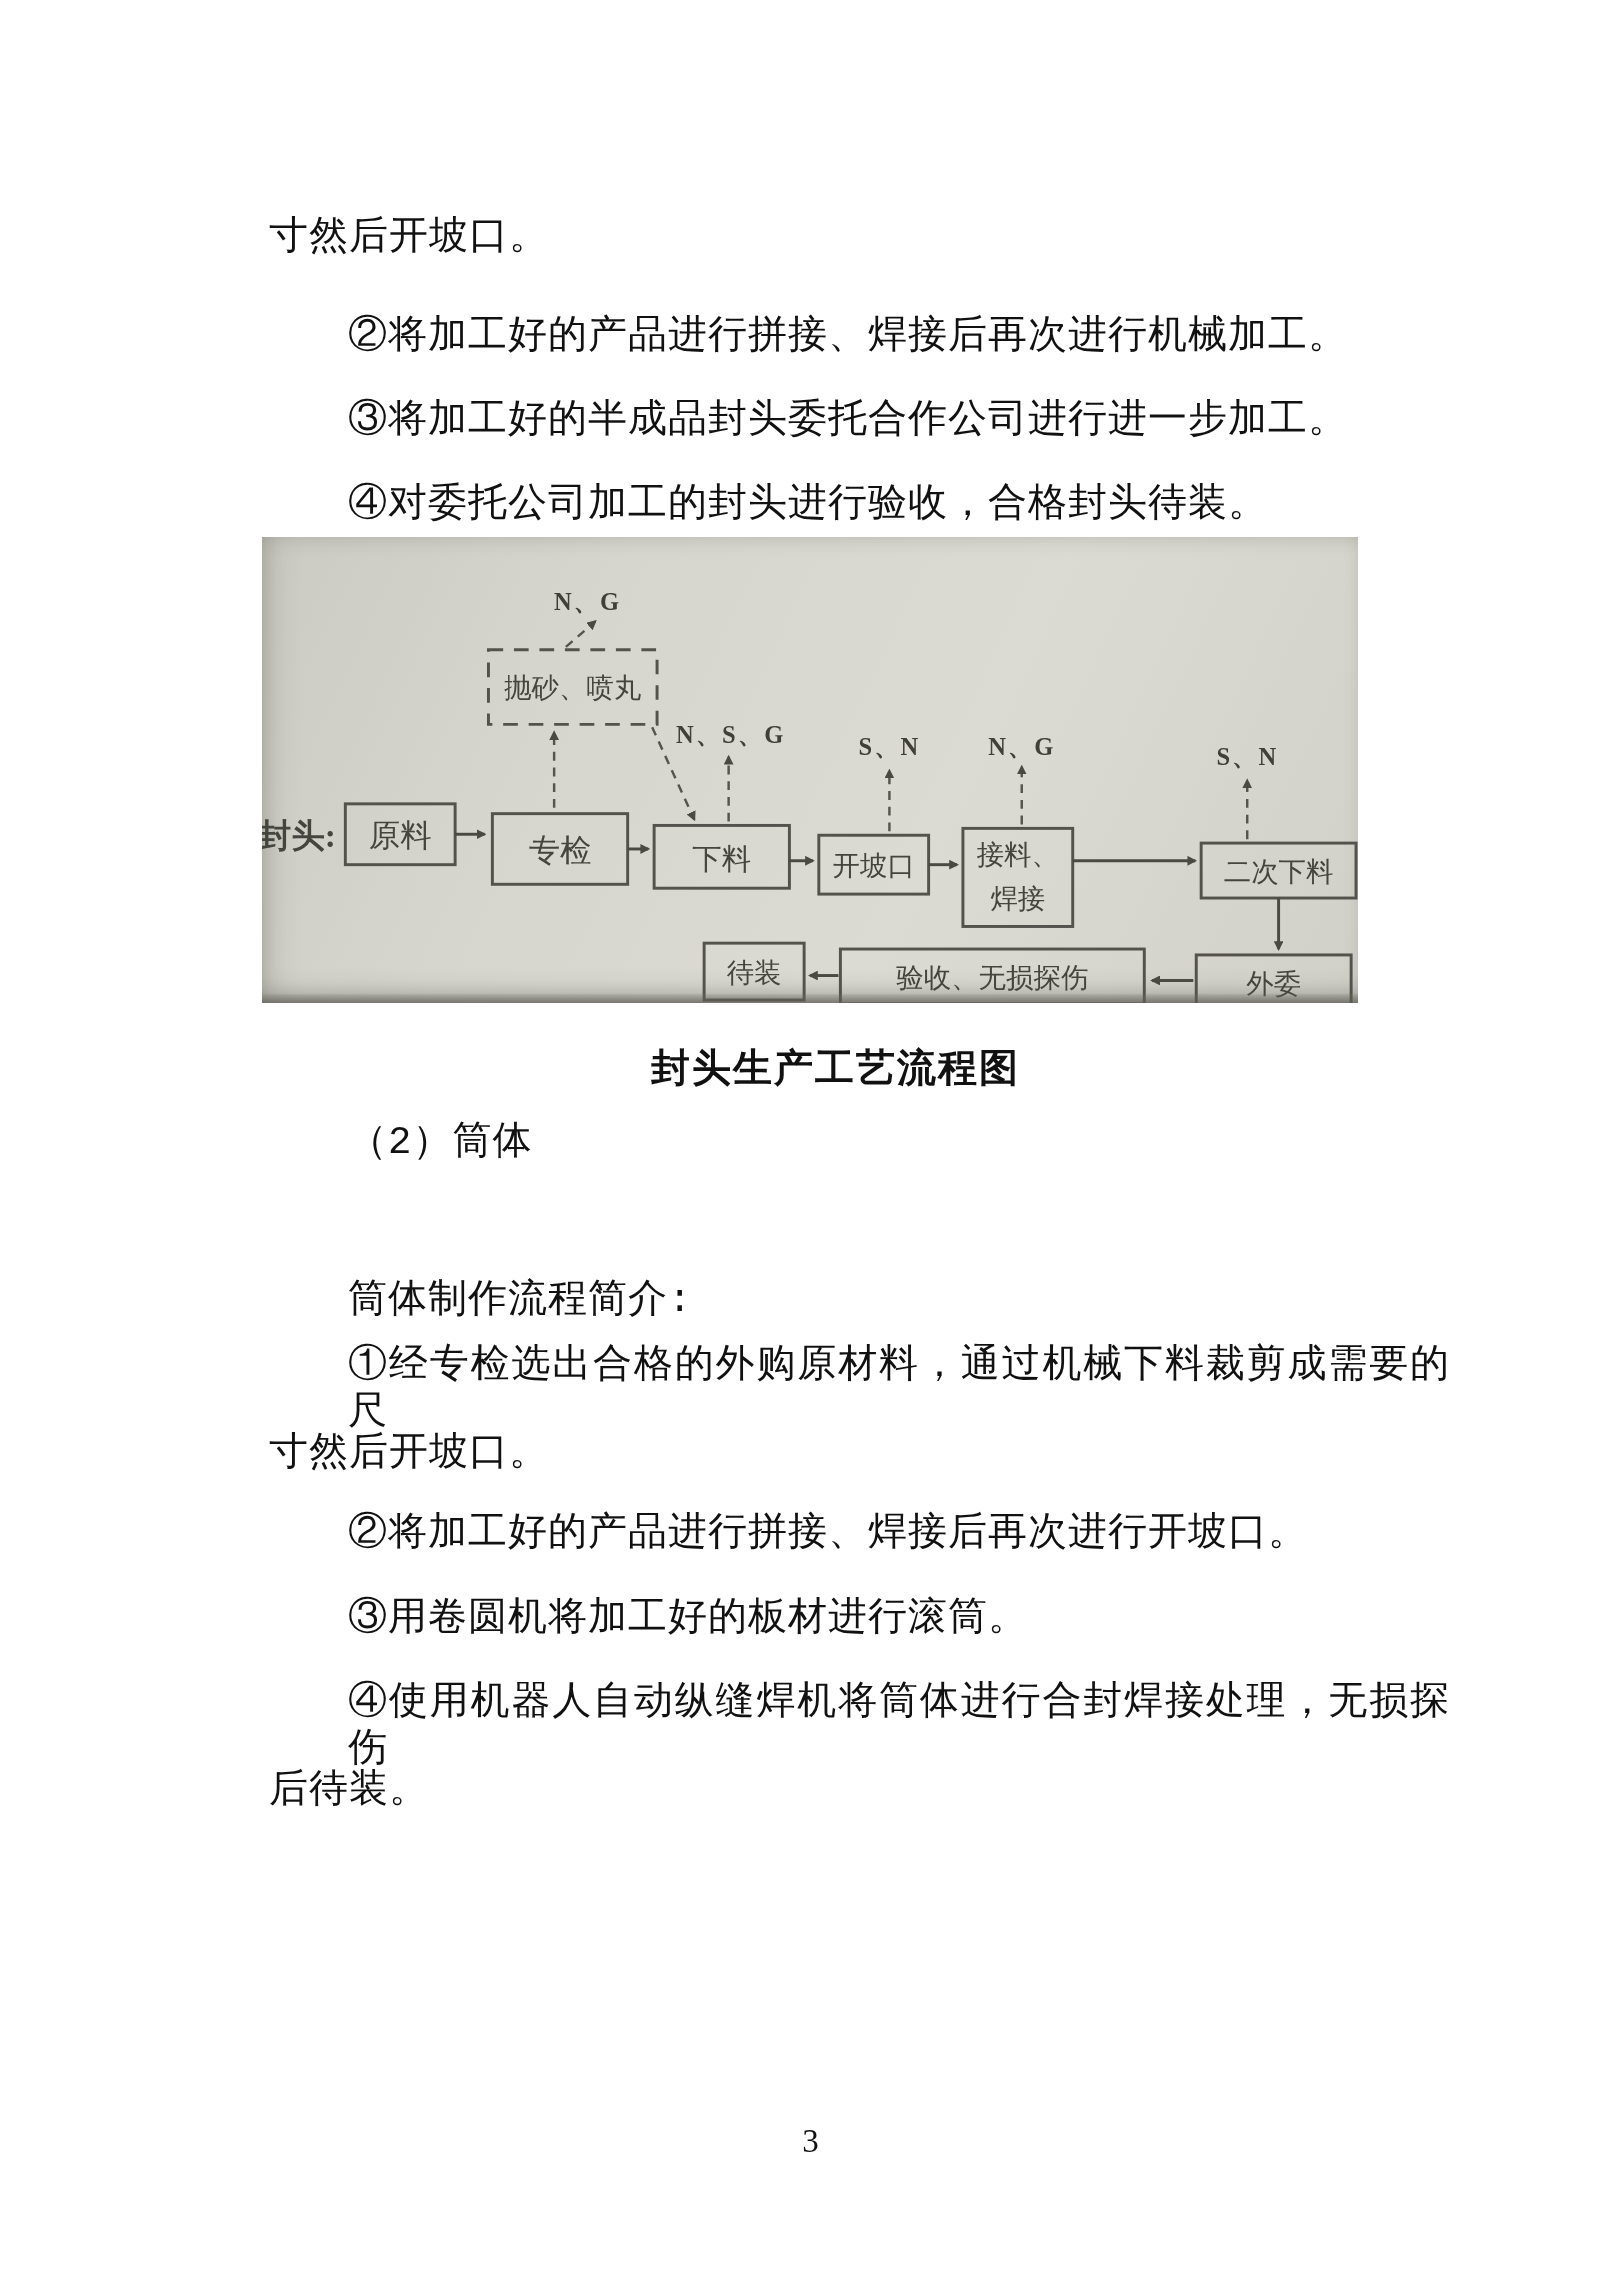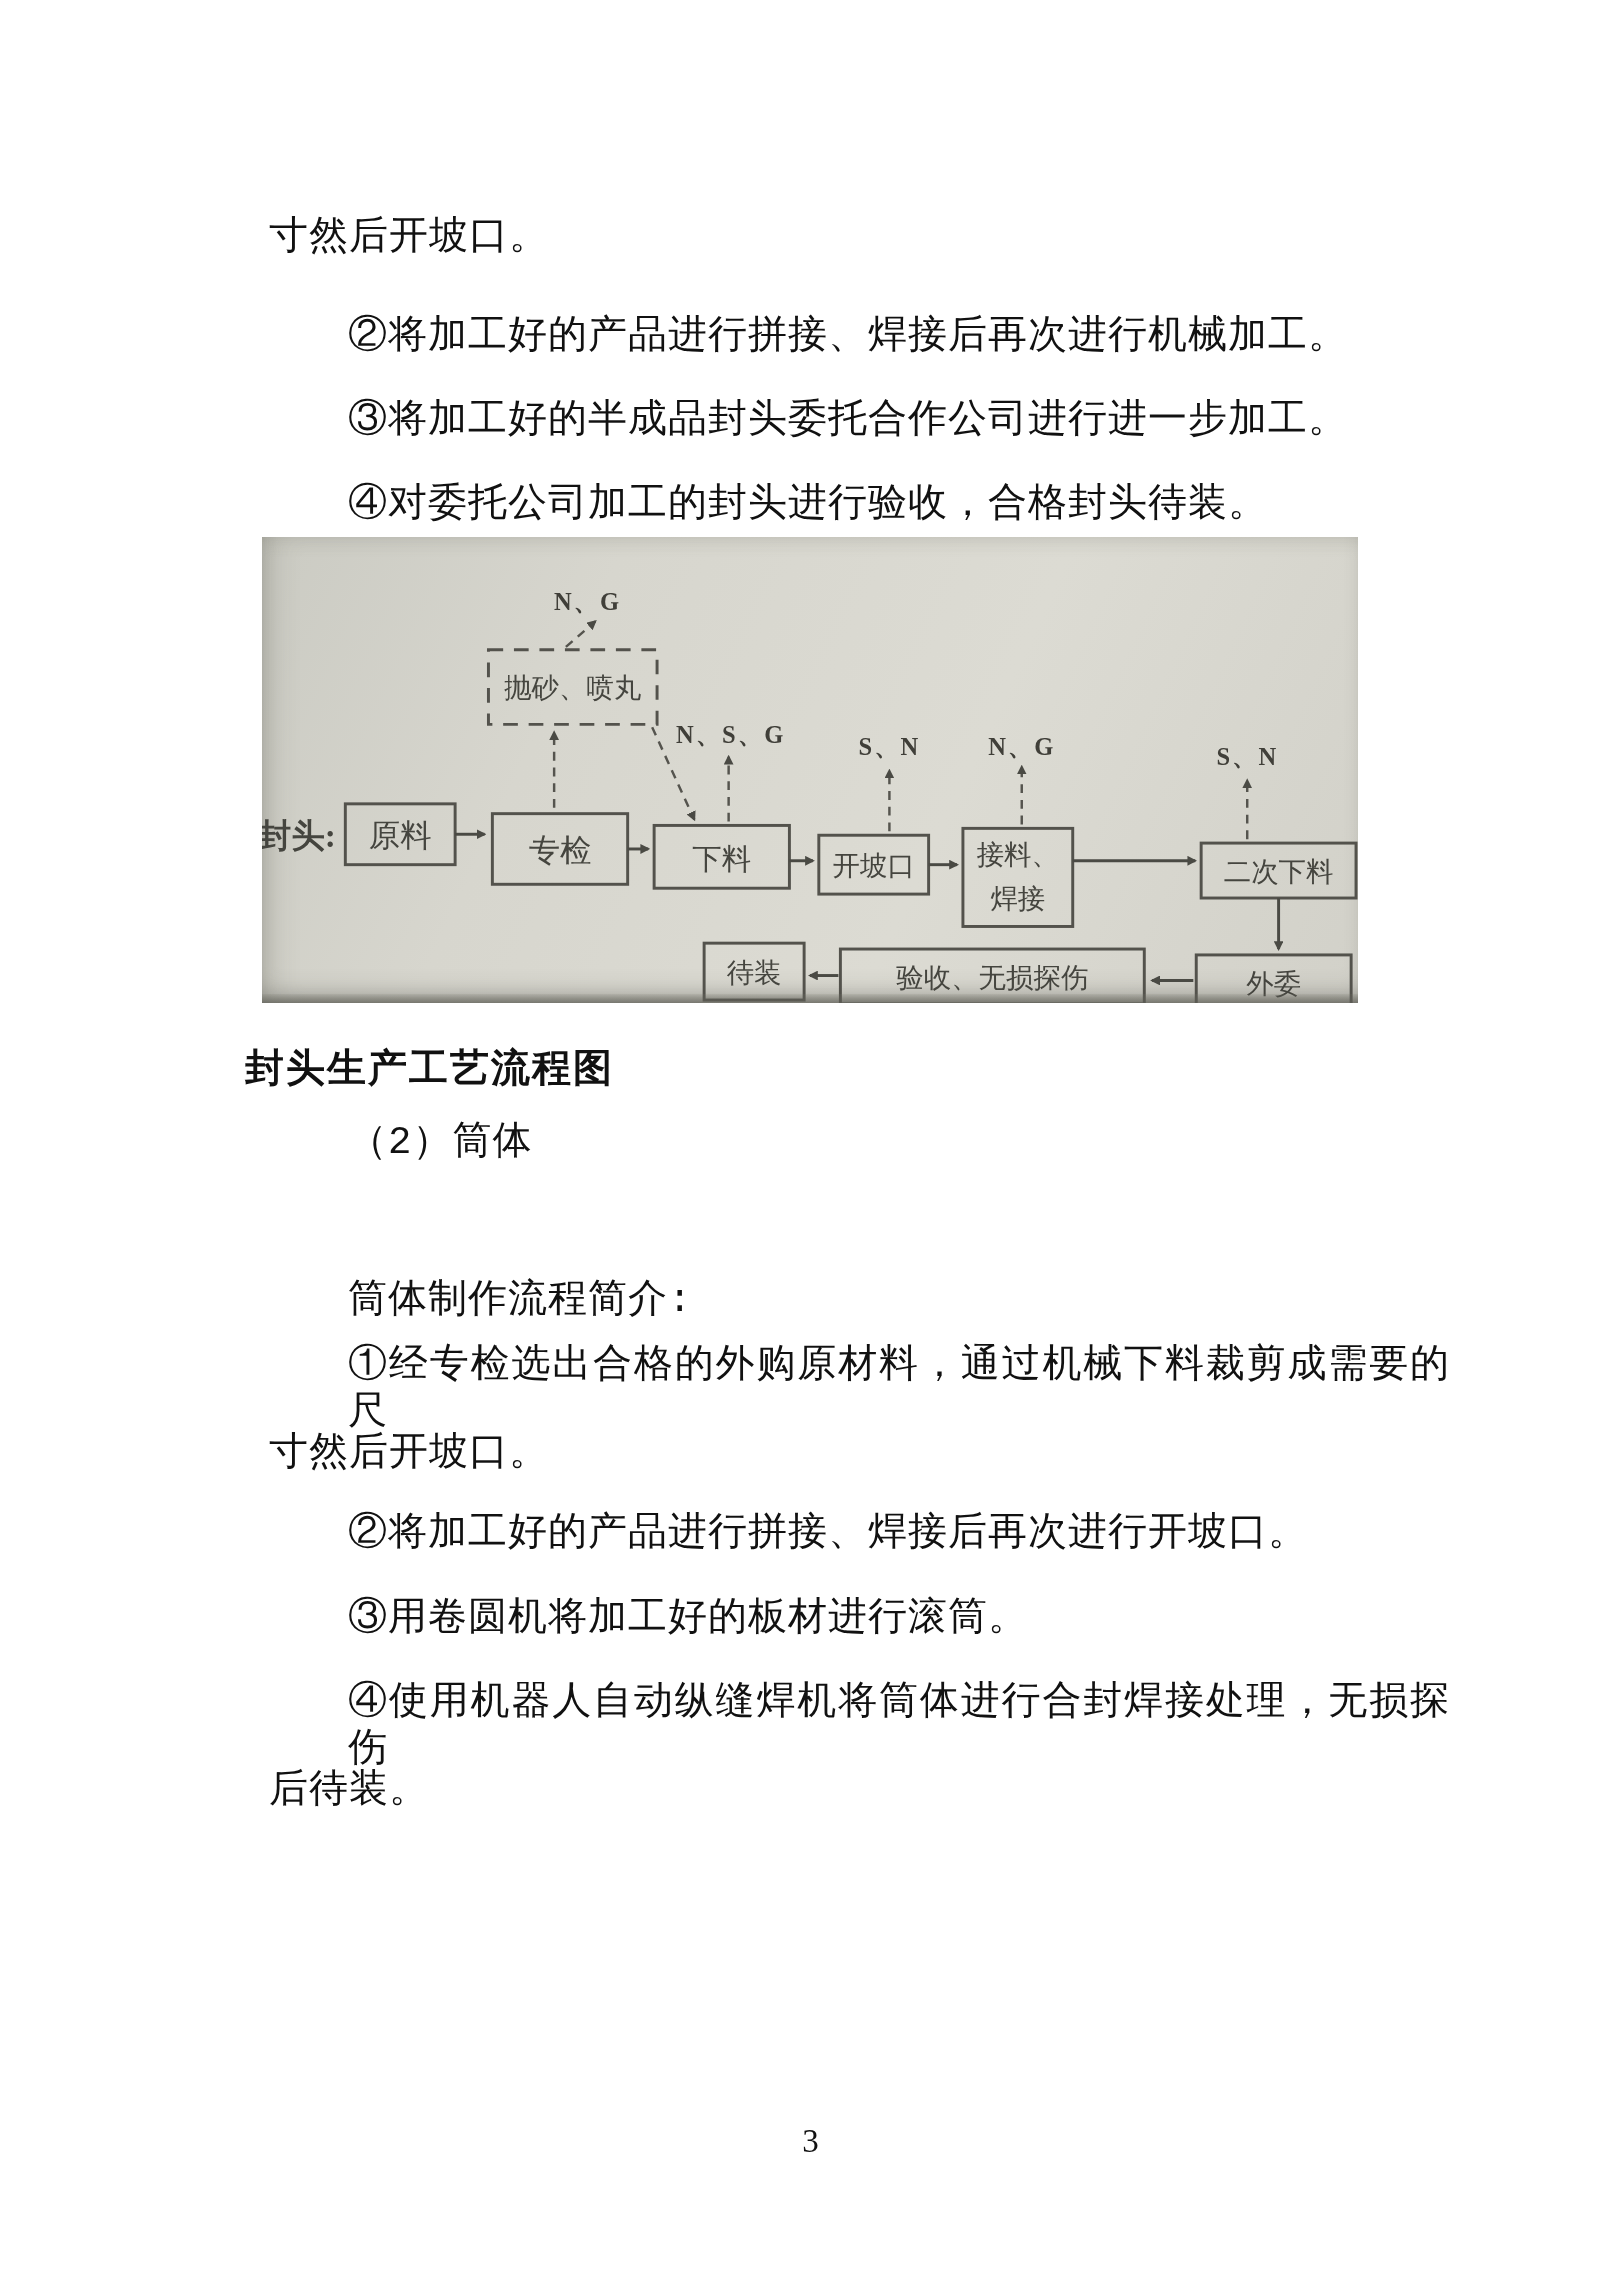--- a/index.html
+++ b/index.html
@@ -12,21 +12,21 @@
   }
   .line {
     position:absolute; left:245px; width:1181px;
     font-size:39px; line-height:47px;
     letter-spacing:1px; white-space:nowrap;margin-left:24px;
   }
   .indent { padding-left:79px; width:1102px;font-family:Liberation Mono, monospace; }
   .fill   { white-space:normal; text-align:justify; text-align-last:justify; }
   .caption {
     position:absolute; left:245px; width:1181px; top:1041px;
-    text-align:left; font-weight:bold; font-size:39px; letter-spacing:2px;
+    text-align:center; font-weight:bold; font-size:39px; letter-spacing:2px;
   }
   .photo {
     position:absolute; left:262px; top:537px; width:1096px; height:466px;
     background:linear-gradient(115deg,#cbcbc3 0%,#d7d6ce 28%,#dcdbd3 62%,#d2d1c9 100%);
     overflow:hidden;
     box-shadow: inset 0 -19.6px 23.5px -11.8px rgba(78,78,70,.45),
                 inset 23.5px 0 31px -17.6px rgba(92,92,82,.28),
                 inset 0 13.7px 19.6px -13.7px rgba(110,110,100,.25);
   }
   .photo svg { display:block; width:100%; height:100%; filter:blur(0.4px); }

